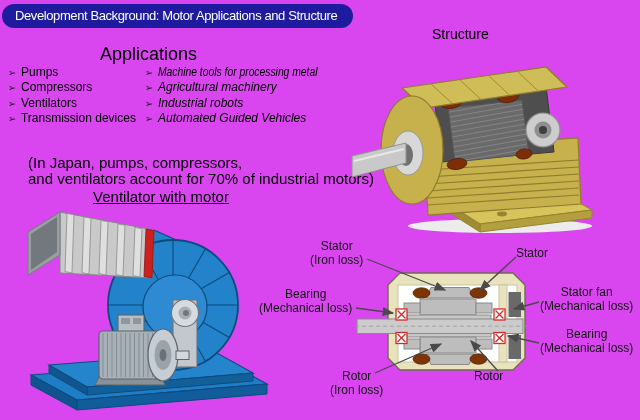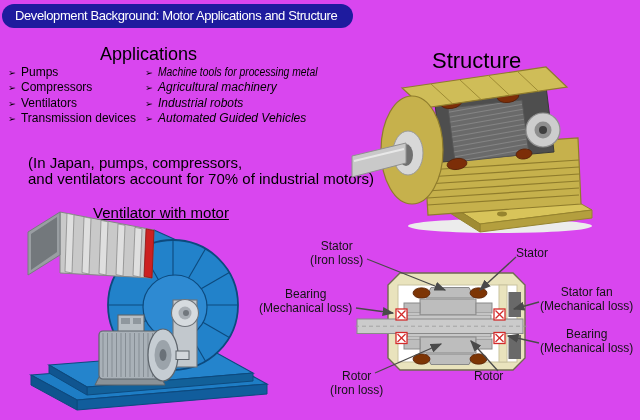--- a/index.html
+++ b/index.html
@@ -2,29 +2,29 @@
 <html><head>
 <meta charset="utf-8">
 <style>
   html,body{margin:0;padding:0;background:#fff;}
   .page{position:relative;width:640px;height:420px;background:#d946ef;overflow:hidden;
         font-family:"Liberation Sans",sans-serif;color:#000;}
   .banner{position:absolute;left:2px;top:4px;height:24px;line-height:24px;
           background:#1e1b9e;border-radius:13px;color:#fff;font-size:13px;
           letter-spacing:-0.4px;padding:0 16px 0 13px;white-space:nowrap;}
   .h-app{position:absolute;left:100px;top:44px;font-size:18px;}
-  .h-struct{position:absolute;left:432px;top:48px;font-size:22px;}
+  .h-struct{position:absolute;left:432px;top:26px;font-size:14px;}
   .list{position:absolute;top:65px;font-size:12px;line-height:15.3px;}
   .list.c1{left:8px;} .list.c2{left:145px;font-style:italic;}
   .li{white-space:nowrap;}
   .li .b{font-family:"DejaVu Sans",sans-serif;font-size:9.5px;margin-right:5px;}
   .condensed{display:inline-block;transform:scaleX(0.86);transform-origin:0 50%;}
   .note{position:absolute;left:28px;top:155px;font-size:15px;line-height:15.5px;}
   .h-vent{position:absolute;left:60px;top:188px;width:202px;text-align:center;
-          font-size:15px;text-decoration:underline;margin-top:16px;}
+          font-size:15px;text-decoration:underline;}
   .label{position:absolute;font-size:12px;line-height:13.5px;white-space:nowrap;color:#141414;text-align:center;}
   .abs{position:absolute;}
 </style>
 </head>
 <body>
 
 <div class="page">
 
   <div class="banner">Development Background: Motor Applications and Structure</div>
 

